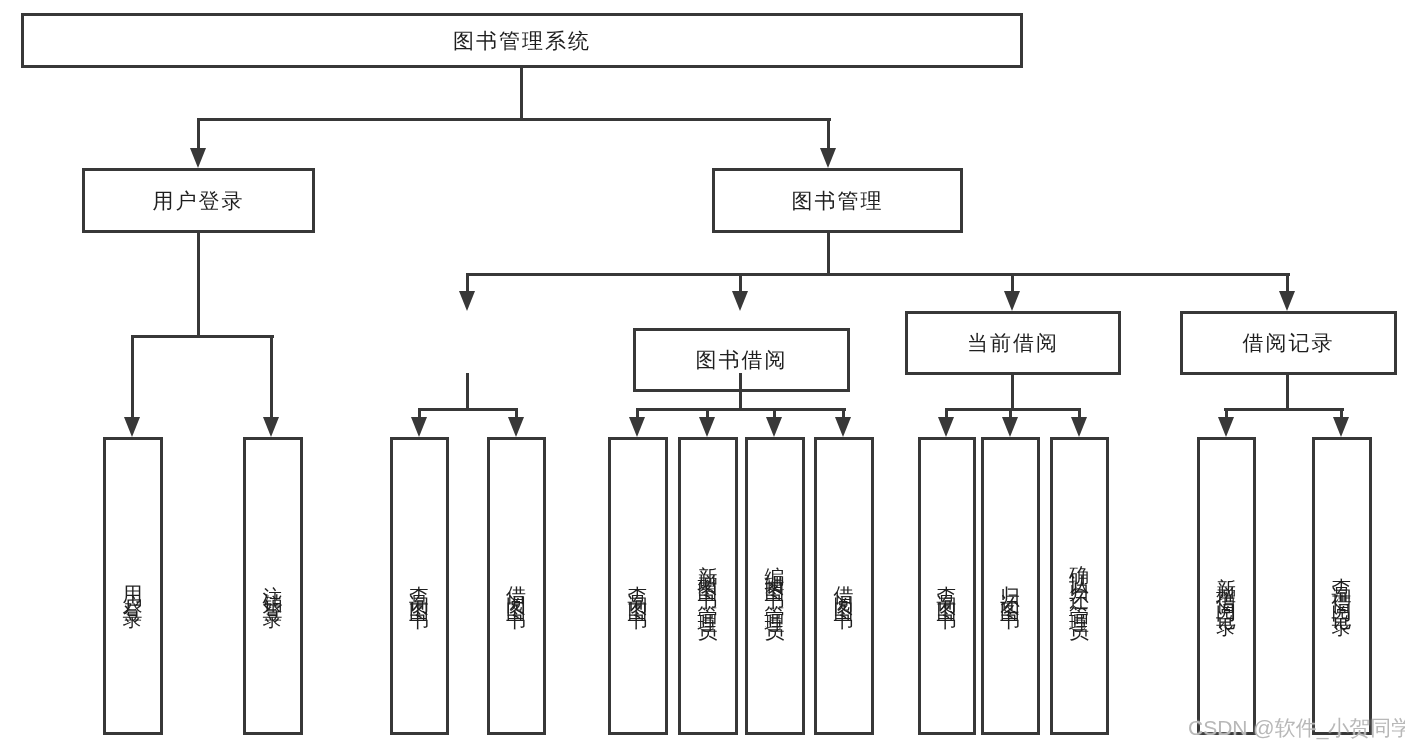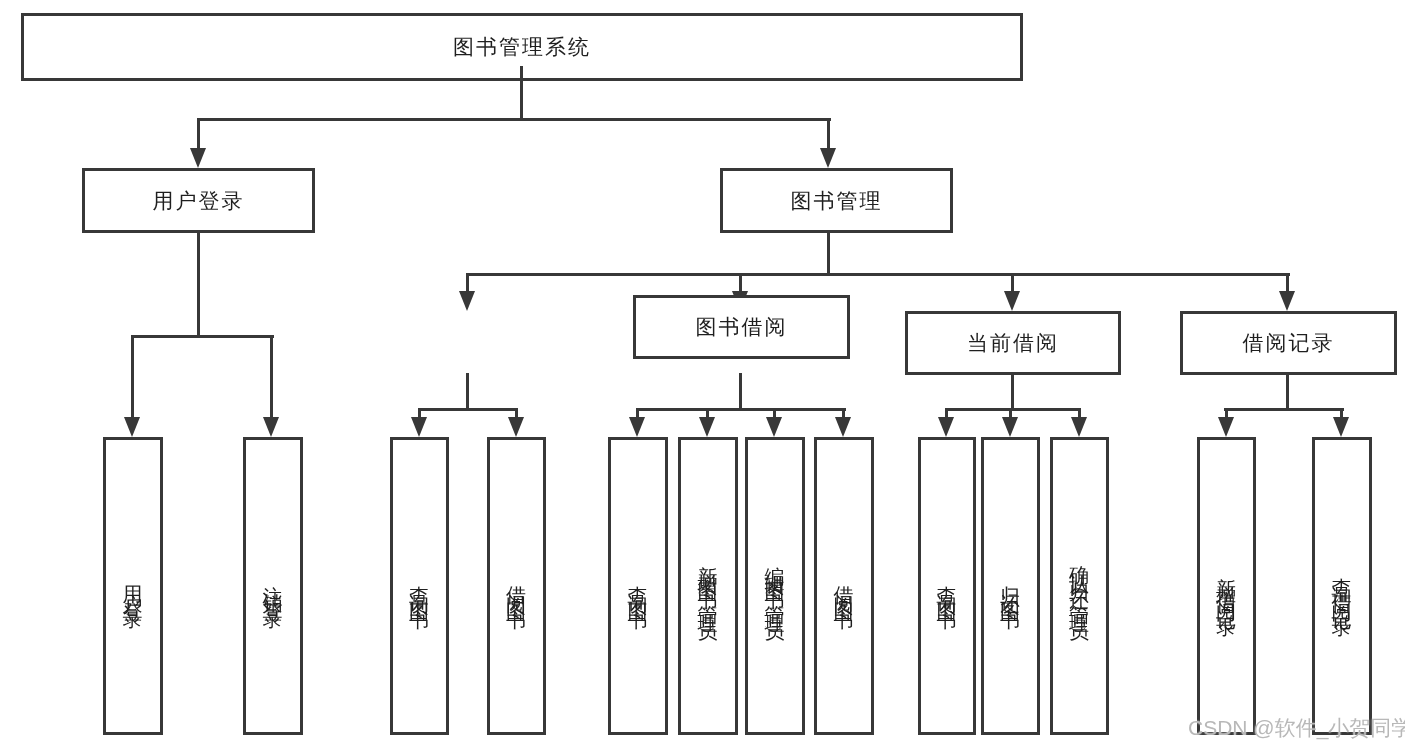--- a/index.html
+++ b/index.html
@@ -61,39 +61,39 @@
     text-shadow:0 0 2px #ffffff;
     white-space:nowrap;
     z-index:10;
   }
 </style>
 </head>
 <body>
 
 <div class="canvas">
 
-  <div class="box hbox" style="left:21px;top:13px;width:1002px;height:68px;">
+  <div class="box hbox" style="left:21px;top:13px;width:1002px;height:55px;">
     <span>图书管理系统</span>
   </div>
 
   <div class="vline" style="left:520px;top:66px;width:3px;height:55px;"></div>
   <div class="hline" style="left:198px;top:118px;width:633px;height:3px;"></div>
   <div class="arrow" style="left:190px;top:118px;height:50px;">
       <i class="shaft"></i>
       <i class="head"></i>
     </div>
   <div class="arrow" style="left:820px;top:118px;height:50px;">
       <i class="shaft"></i>
       <i class="head"></i>
     </div>
 
   <div class="box hbox" style="left:82px;top:168px;width:233px;height:65px;">
     <span>用户登录</span>
   </div>
-  <div class="box hbox" style="left:712px;top:168px;width:233px;height:65px;margin-left:8px;">
+  <div class="box hbox" style="left:712px;top:168px;width:251px;height:65px;">
     <span>图书管理</span>
   </div>
 
   <div class="vline" style="left:197px;top:231px;width:3px;height:107px;"></div>
   <div class="hline" style="left:131px;top:335px;width:143px;height:3px;"></div>
   <div class="arrow" style="left:124px;top:335px;height:102px;">
       <i class="shaft"></i>
       <i class="head"></i>
     </div>
   <div class="arrow" style="left:263px;top:335px;height:102px;">
@@ -113,21 +113,21 @@
     </div>
   <div class="arrow" style="left:1004px;top:273px;height:38px;">
       <i class="shaft"></i>
       <i class="head"></i>
     </div>
   <div class="arrow" style="left:1279px;top:273px;height:38px;">
       <i class="shaft"></i>
       <i class="head"></i>
     </div>
 
-  <div class="box hbox" style="left:633px;top:295px;width:217px;height:64px;">
+  <div class="box hbox" style="left:633px;top:328px;width:217px;height:64px;">
     <span>图书借阅</span>
   </div>
   <div class="box hbox" style="left:905px;top:311px;width:216px;height:64px;">
     <span>当前借阅</span>
   </div>
   <div class="box hbox" style="left:1180px;top:311px;width:217px;height:64px;">
     <span>借阅记录</span>
   </div>
 
   <div class="vline" style="left:466px;top:373px;width:3px;height:38px;"></div>

